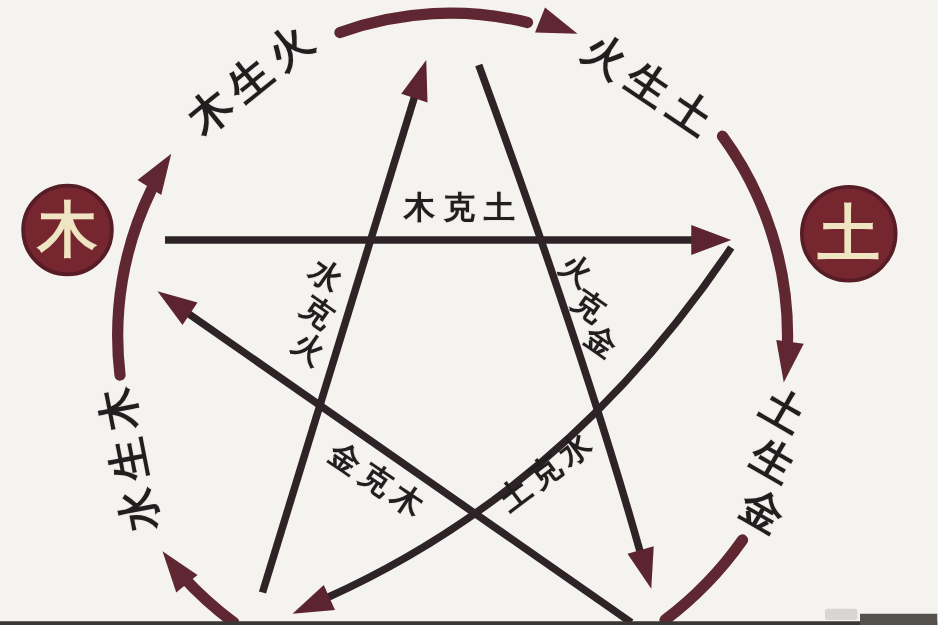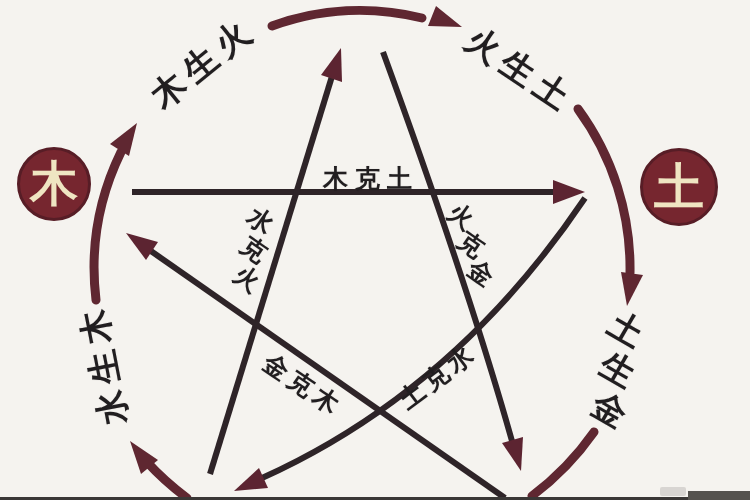--- a/index.html
+++ b/index.html
@@ -75,21 +75,21 @@
   </div>
   <div class="badge badge-earth">
     <span>土</span>
   </div>
 
   <div class="lbl sheng" style="left:203px; top:62px; --rot:-39deg;">木生火</div>
   <div class="lbl sheng" style="left:521px; top:70px; --rot:34deg;">火生土</div>
   <div class="lbl sheng" style="left:621px; top:371px; --rot:102deg;"><span style="transform: rotate(-72deg);">土</span><span style="transform: rotate(-72deg);">生</span><span style="transform: rotate(-72deg);">金</span></div>
   <div class="lbl sheng" style="left:103px; top:364px; --rot:-101deg;">水生木</div>
 
-  <div class="lbl ke" style="left:371px; top:166px; --rot:0deg; letter-spacing:7px;margin-top:12px;">木克土</div>
+  <div class="lbl ke" style="left:371px; top:166px; --rot:0deg; letter-spacing:7px;">木克土</div>
   <div class="lbl ke" style="left:256px; top:251px; --rot:103deg;"><span style="transform: rotate(-68deg);">水</span><span style="transform: rotate(-68deg);">克</span><span style="transform: rotate(-68deg);">火</span></div>
   <div class="lbl ke" style="left:473px; top:246px; --rot:71deg;"><span style="transform: rotate(-36deg);">火</span><span style="transform: rotate(-36deg);">克</span><span style="transform: rotate(-36deg);">金</span></div>
   <div class="lbl ke" style="left:438px; top:376px; --rot:-37deg;">土克水</div>
   <div class="lbl ke" style="left:303px; top:385px; --rot:34deg;">金克木</div>
 
   <div class="smudge"></div>
   <div class="edge-line"></div>
   <div class="corner-bar"></div>
 </div>
 

